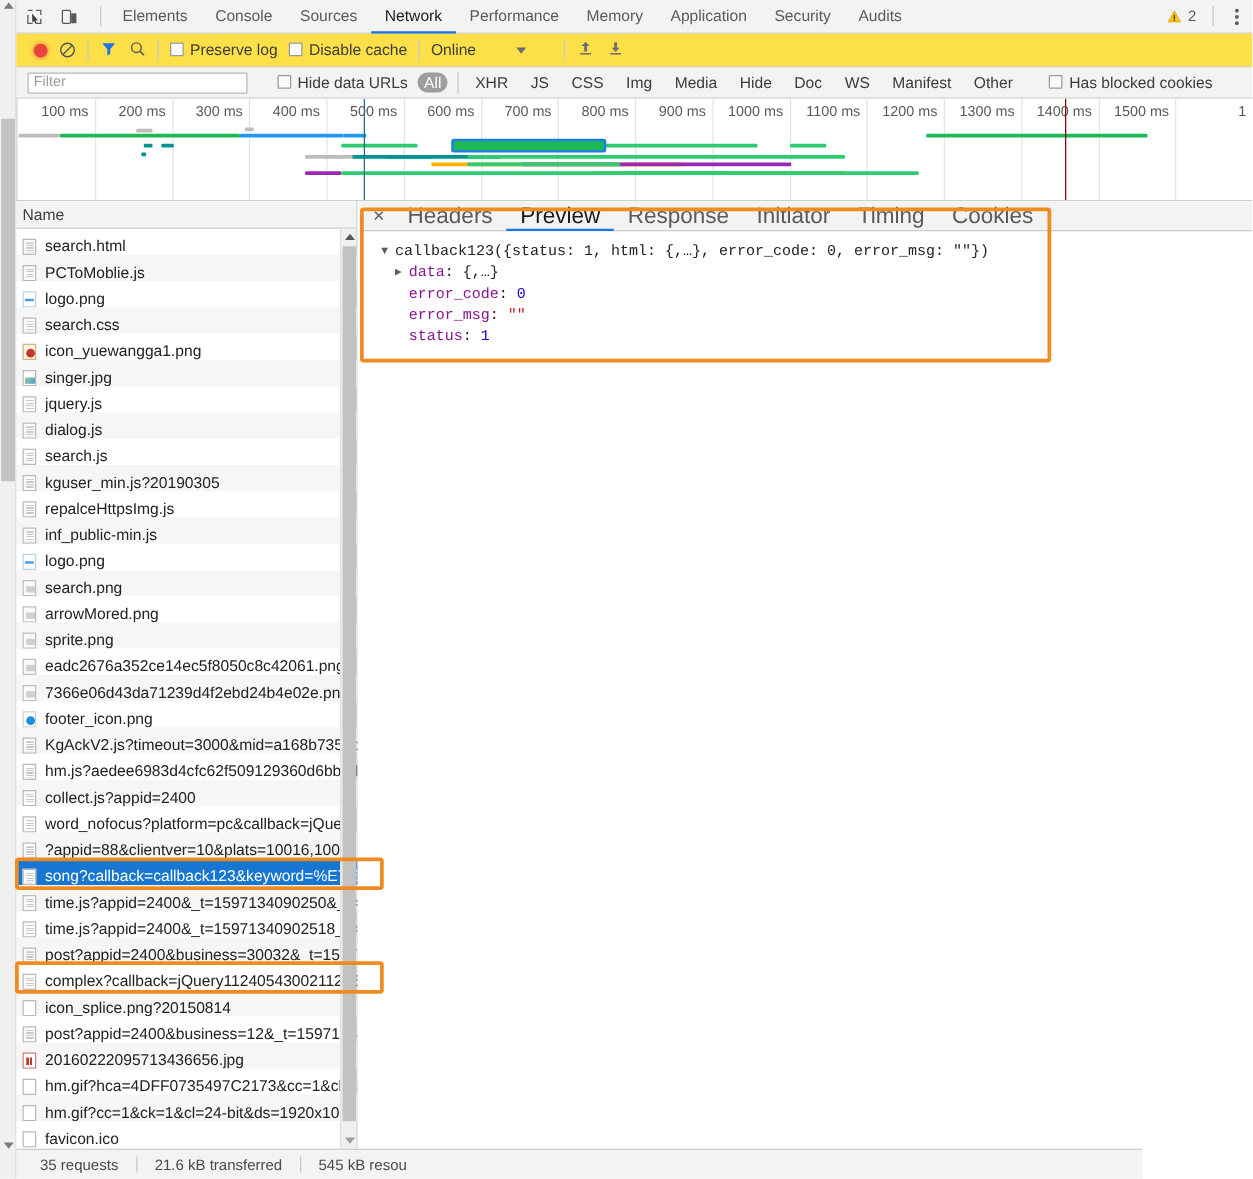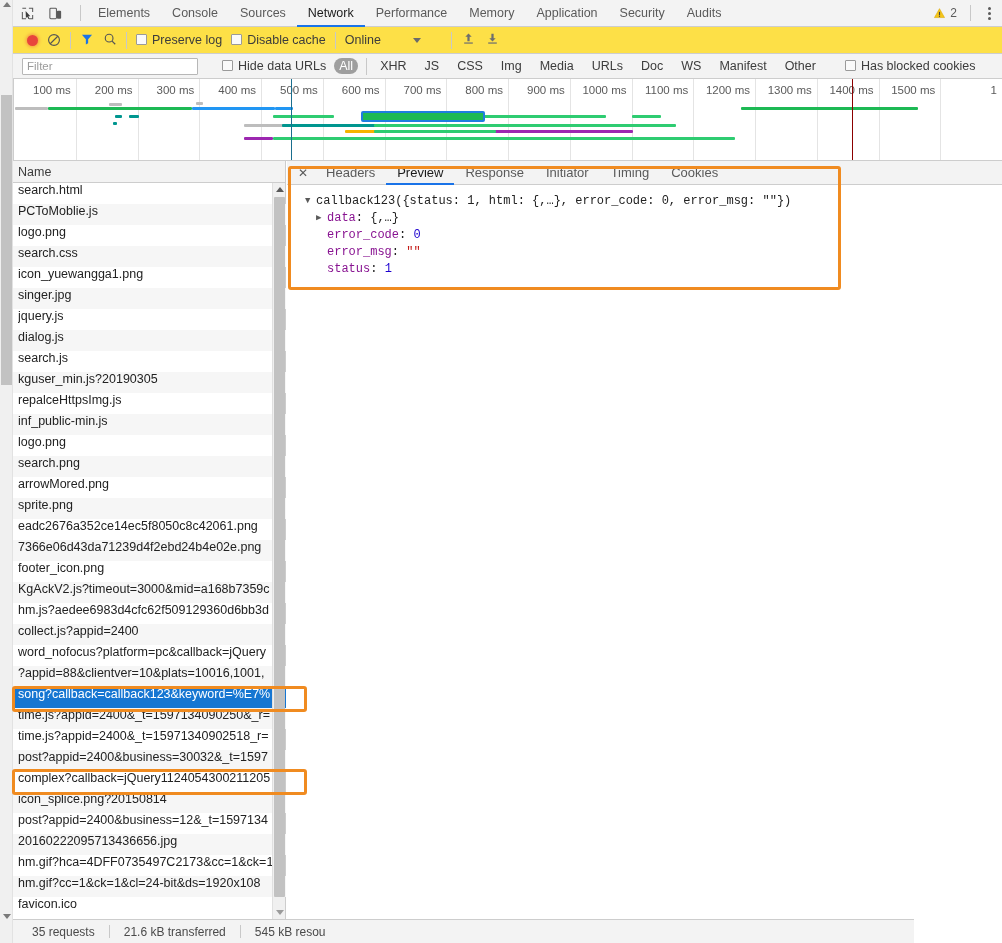--- a/index.html
+++ b/index.html
@@ -76,21 +76,21 @@
   .bar { position:absolute; height:3px; border-radius:1px; }
   .divider-line { position:absolute; top:0; bottom:0; width:1px; }
   .sel-box { position:absolute; border:2px solid #1f7de0; border-radius:2px; }
 
   
   .reqlist { position:absolute; left:0; top:161px; width:286px; height:758px;
              background:#fff; border-right:1px solid #cdcdcd; }
   .rl-header { height:22px; background:#f3f3f3; border-bottom:1px solid #cdcdcd;
                display:flex; align-items:center; padding-left:18px; color:#3c3c3c; font-size:12.5px; }
   .rl-scroll { position:absolute; left:0; top:22px; width:286px; height:736px; overflow:hidden; }
-  .row { height:21px; display:flex; align-items:flex-start; font-size:12.5px;
+  .row { height:21px; display:flex; align-items:flex-end; padding-left:18px; font-size:12.5px;
          color:#222; white-space:nowrap; overflow:hidden; cursor:pointer; }
   .row:nth-child(even){ background:#f6f6f6; }
   .row.selected { background:#1676d2; color:#fff; }
   .row-icon { width:11px; height:13px; margin-right:7px; flex:0 0 11px; }
   .row-label { overflow:hidden; text-overflow:clip; }
 
   
   .g-doc { width:11px;height:13px;border:1px solid #b9b9b9;background:#fcfcfc; position:relative; }
   .g-doc::after { content:""; position:absolute; left:1.5px; top:2px; right:1.5px; height:8px;
      background: repeating-linear-gradient(to bottom,#c8c8c8 0,#c8c8c8 1px,transparent 1px,transparent 2px); }
@@ -124,21 +124,21 @@
      border-left:4px solid transparent;border-right:4px solid transparent;border-bottom:5px solid #7a7a7a;}
   .page-sb-bot { position:absolute; bottom:24px; left:2.5px; width:0;height:0;
      border-left:4px solid transparent;border-right:4px solid transparent;border-top:5px solid #7a7a7a;}
   .page-sb-thumb { position:absolute; left:1px; top:95px; width:11px; height:290px; background:#c2c2c2; }
 
   
   .details { position:absolute; left:287px; top:161px; width:715px; height:758px; background:#fff; }
   .det-tabs { height:24px; background:#f3f3f3; border-bottom:1px solid #cdcdcd;
               display:flex; align-items:center; padding-left:4px; }
   .det-close { padding:0 7px; color:#5a5a5a; font-size:12px; cursor:pointer; }
-  .det-tab { padding:0 11px; height:24px; display:flex;align-items:center; font-size:13px; color:#5a5a5a; cursor:pointer; white-space:nowrap;}
+  .det-tab { padding:0 11px; height:24px; display:flex;align-items:center; font-size:18px; color:#5a5a5a; cursor:pointer; white-space:nowrap;}
   .det-tab.active { color:#1b1b1b; box-shadow: inset 0 -2px 0 #1a73e8; }
   .json-body { padding:8px 0 0 18px; font-family:"Liberation Mono", monospace; font-size:12px; line-height:17px; color:#222; }
   .jrow { display:flex; align-items:flex-start; white-space:pre; }
   .tri { width:11px; flex:0 0 11px; color:#5a5a5a; font-size:9px; line-height:17px; cursor:pointer;}
   .k-prop { color:#881391; }
   .k-num { color:#1c00cf; }
   .k-str { color:#c41a16; }
   .k-plain { color:#222; }
 
   
@@ -280,21 +280,21 @@
     <label class="tb-label">
       <span class="chk"></span><span>Hide data URLs</span>
     </label>
     <span class="ftype active">All</span>
     <span class="vsep"></span>
     <span class="ftype">XHR</span>
     <span class="ftype">JS</span>
     <span class="ftype">CSS</span>
     <span class="ftype">Img</span>
     <span class="ftype">Media</span>
-    <span class="ftype">URLs</span>
+    <span class="ftype">Hide</span>
     <span class="ftype">Doc</span>
     <span class="ftype">WS</span>
     <span class="ftype">Manifest</span>
     <span class="ftype">Other</span>
     <span style="width:8px"></span>
     <label class="tb-label">
       <span class="chk"></span><span>Has blocked cookies</span>
     </label>
   </div>
 

